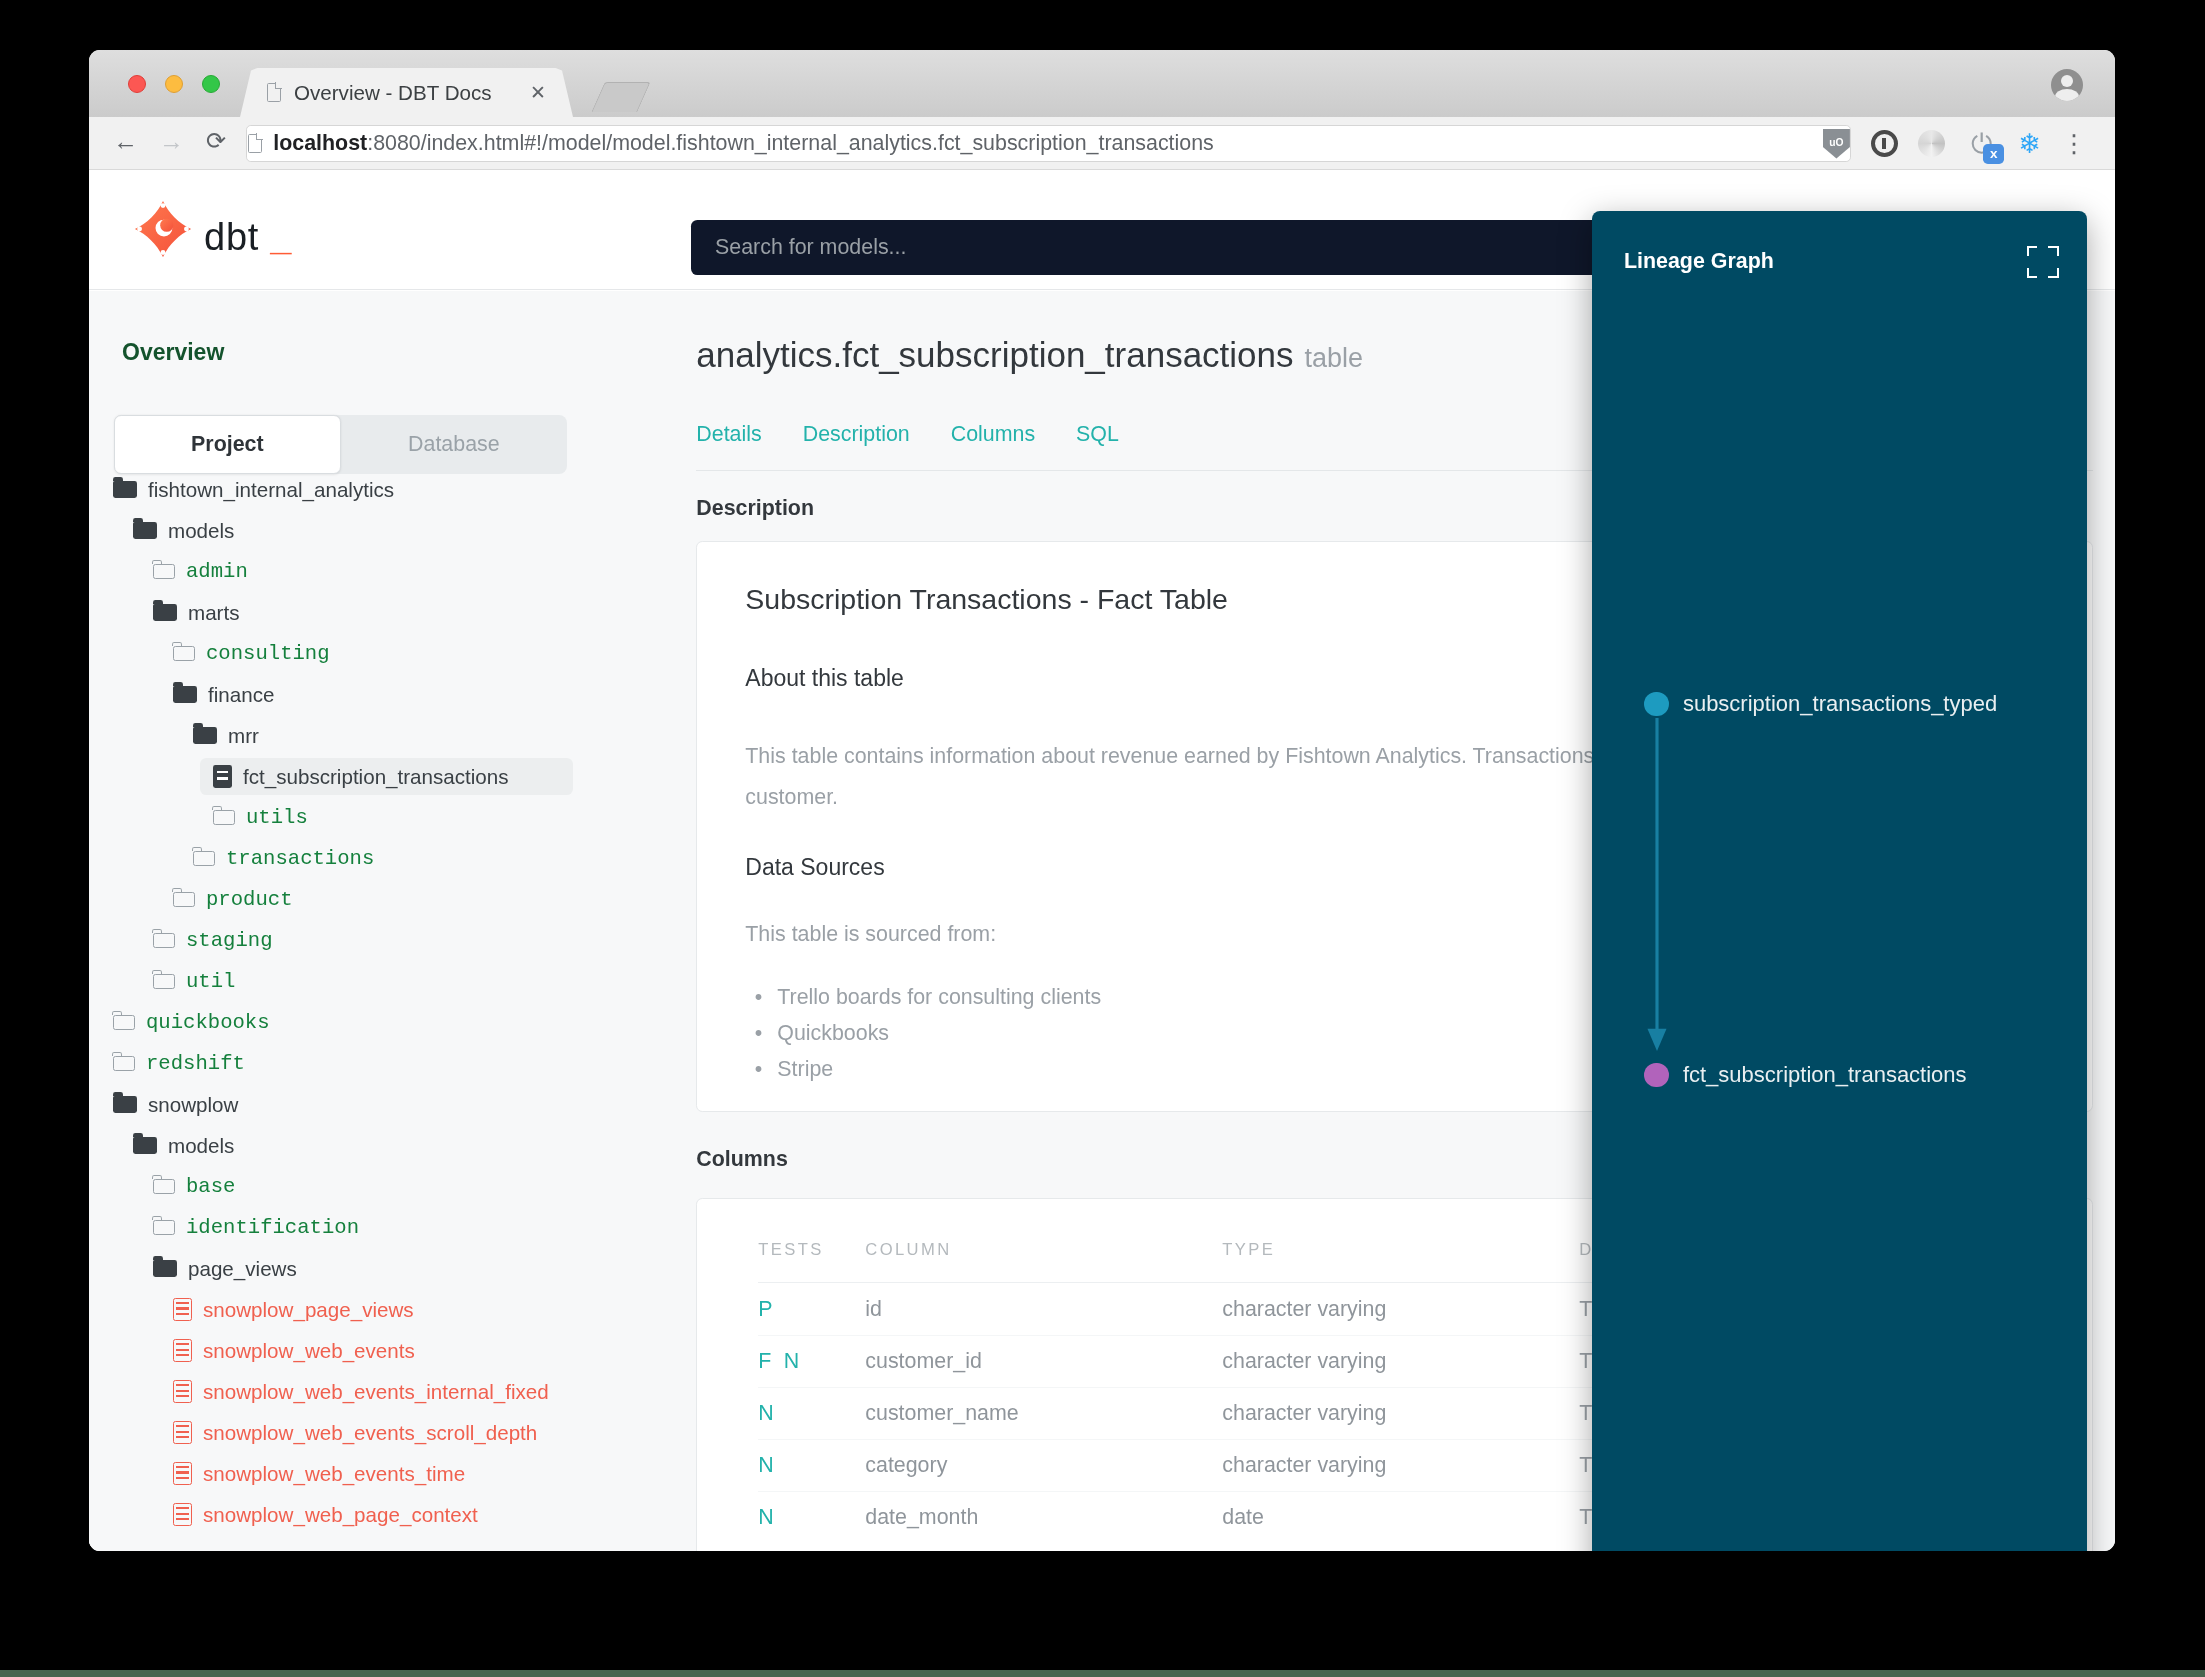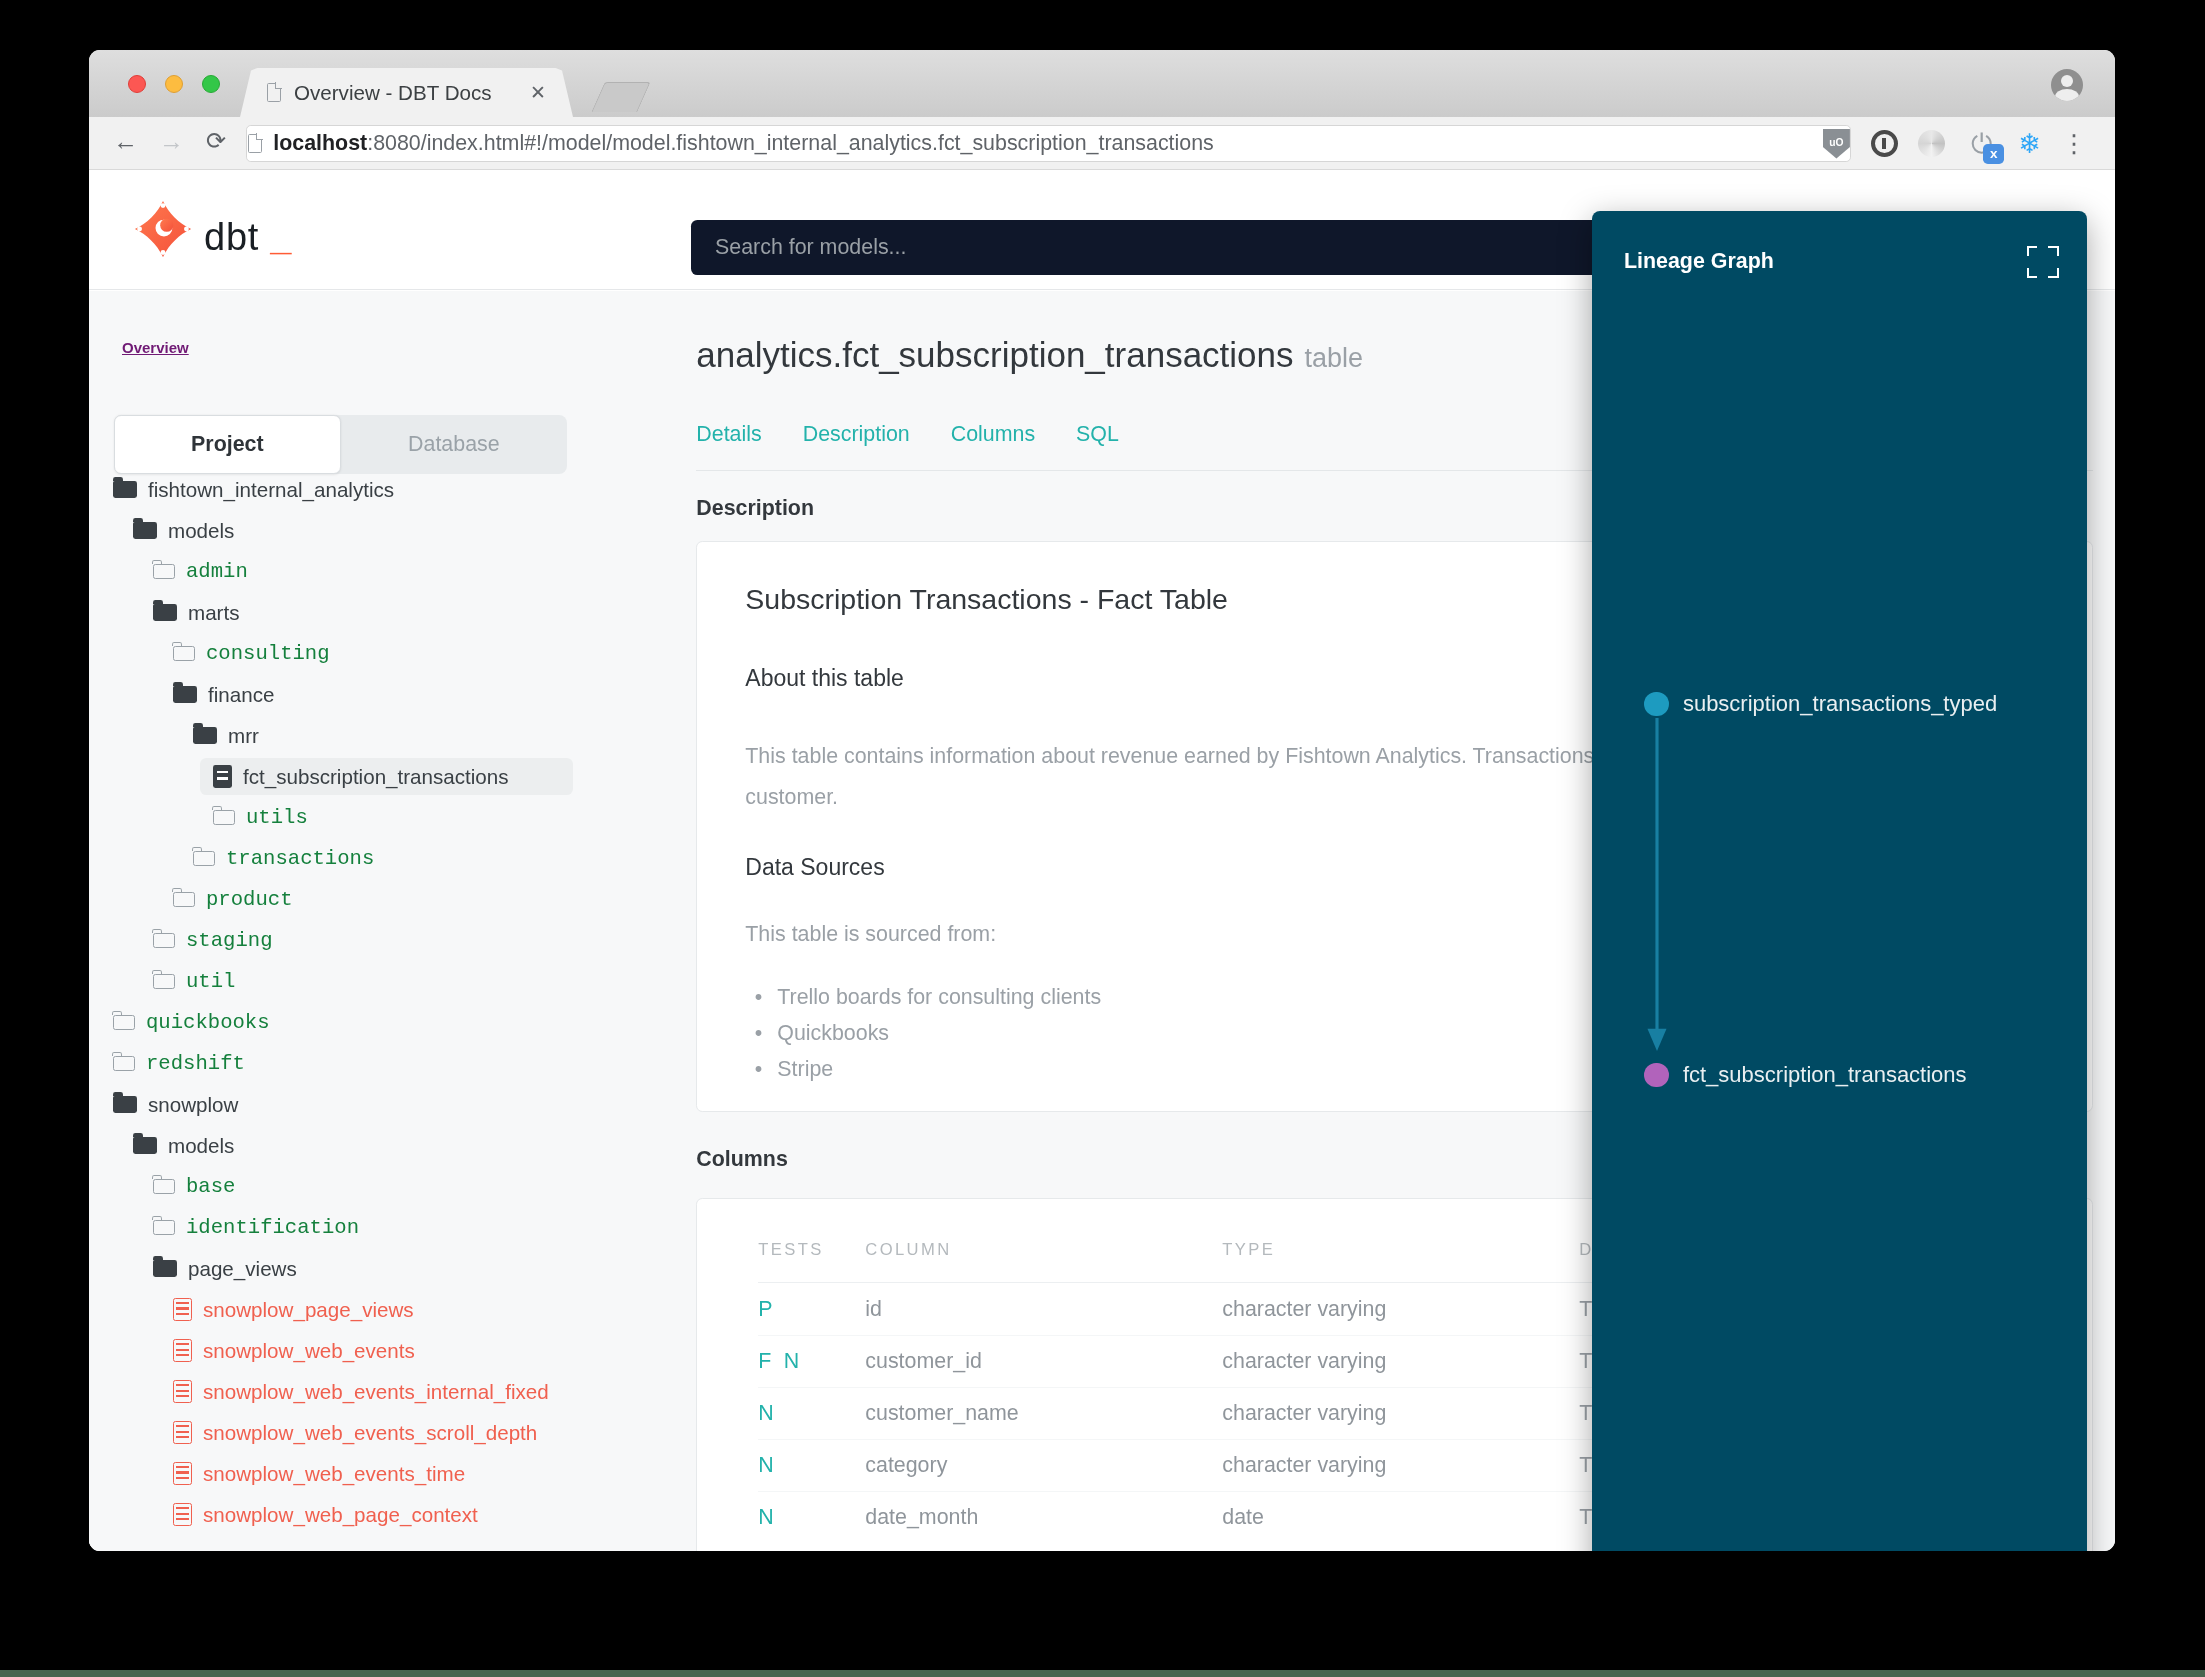--- a/index.html
+++ b/index.html
@@ -53,21 +53,21 @@
   .logo { position:absolute; left:44px; top:28.5px; display:flex; align-items:flex-end; gap:11px; }
   .logo-text { font-size:38px; font-weight:normal; color:#1a1f24; letter-spacing:0.8px; }
   .logo-underscore { font-size:38px; font-weight:bold; color:#ff5c35; }
   .search { position:absolute; left:602px; top:50px; width:1266px; height:55px; background:#0f172a; border-radius:6.3px; display:flex; align-items:center; padding-left:24px; font-size:21.4px; color:#9aa0a6; }
 
   
   .content { position:absolute; left:0; top:241px; width:2026px; height:1260px; background:#f7f8f9; }
 
   
   .sidebar { position:absolute; left:0; top:0; width:601px; height:100%; background:#f7f8f9; overflow:hidden; }
-  .sb-title { position:absolute; left:33px; top:48px; font-size:15px; font-weight:bold; color:#701a75;text-decoration:underline; }
+  .sb-title { position:absolute; left:33px; top:48px; font-size:23px; font-weight:bold; color:#14532d; }
   .segmented { position:absolute; left:24.6px; top:124px; width:453px; height:59px; background:#e8ebed; border-radius:8px; display:flex; }
   .seg { flex:1; display:flex; align-items:center; justify-content:center; font-size:21.4px; }
   .seg.active { background:#fff; border:0.8px solid #d9dde0; border-radius:7.1px; font-weight:bold; color:#2f3439; box-shadow:0 0.8px 2.4px rgba(0,0,0,.08); }
   .seg.inactive { color:#9aa2a8; }
   .tree { position:absolute; left:0; top:178px; width:100%; }
   .trow { position:relative; height:41px; display:flex; align-items:center; padding-left:calc(24px + var(--lv)*20px); gap:11px; }
   .trow .tl { font-size:20.6px; position:relative; z-index:1; white-space:nowrap; }
   .trow.dark .tl { color:#3a4045; }
   .trow.gray .tl { color:#15803d;font-family:Liberation Mono, monospace; }
   .trow.red .tl { color:#f0604f; }

